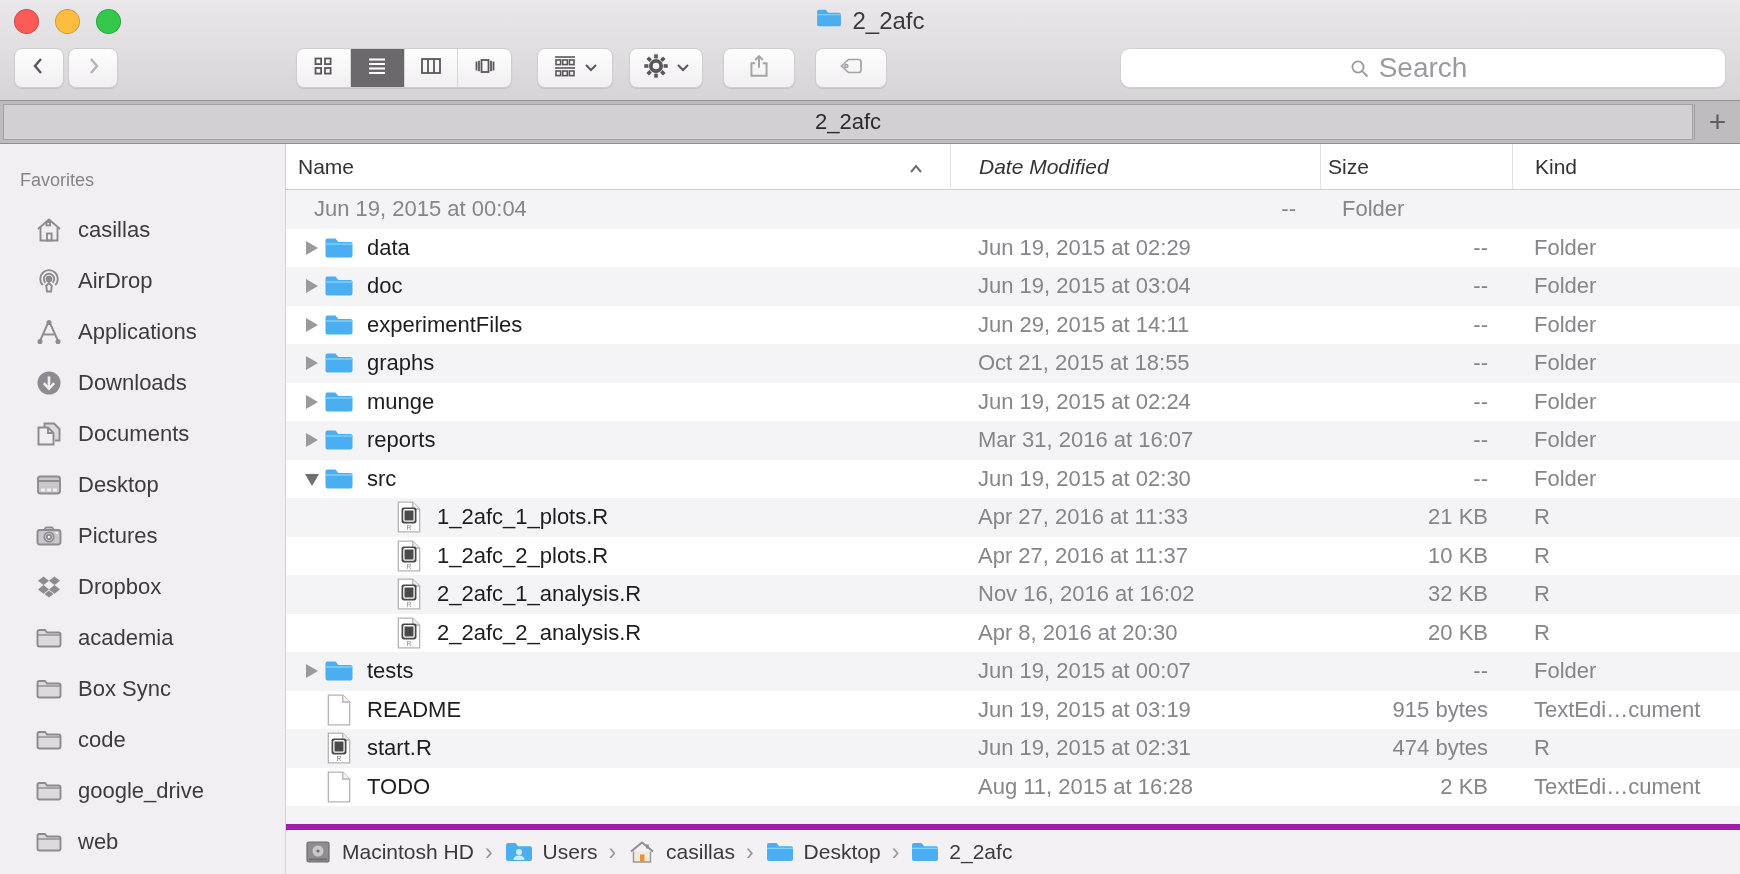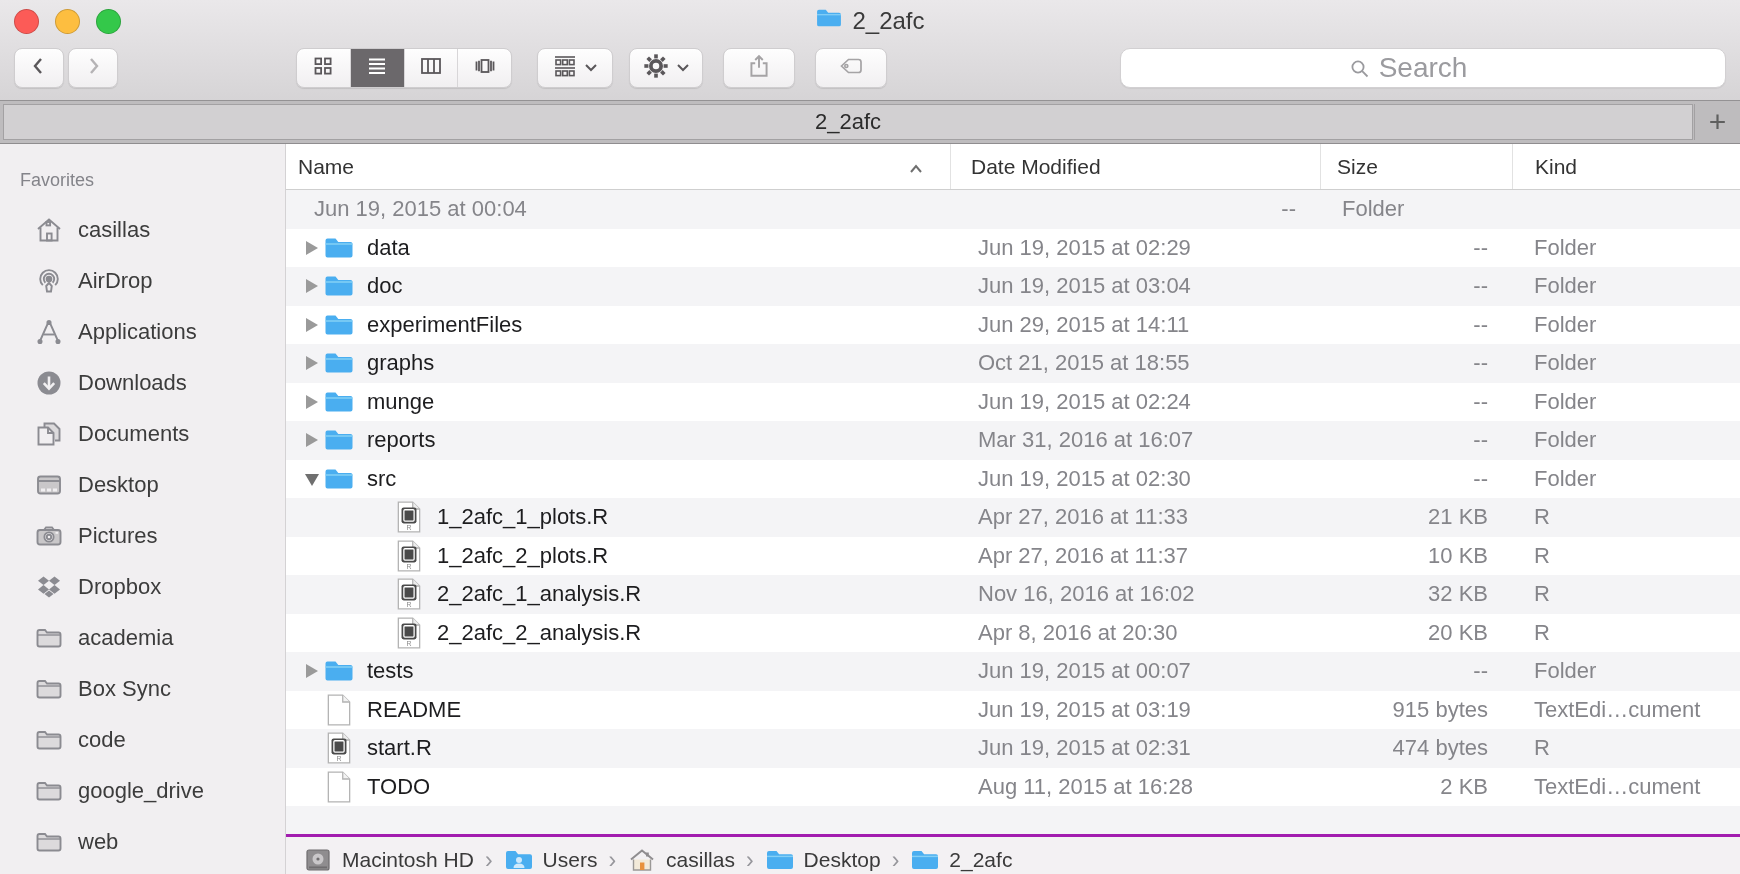--- a/index.html
+++ b/index.html
@@ -57,42 +57,42 @@
   .sb-icon { width:32px; height:32px; display:flex; align-items:center; justify-content:center; flex:none; }
   .sb-label { margin-left:13px; font-size:22px; color:#3c3c3c; white-space:nowrap; }
 
   .content { flex:1; position:relative; background:#fff; overflow:hidden; }
   .lheader { height:46px; display:grid; grid-template-columns:664px 370px 192px 1fr;
              border-bottom:1px solid #cfcfcf; font-size:21px; color:#333; }
   .hcell { display:flex; align-items:center; height:100%; }
   .hcell.bl { border-left:1px solid #e2e2e2; }
   .h-name { padding-left:12px; }
   .h-sort { margin-left:auto; margin-right:26px; }
-  .h-date { padding-left:20px; }
-  .h-size { padding-left:16px; }
+  .h-date { padding-left:28px;font-style:italic; }
+  .h-size { padding-left:7px; }
   .h-kind { padding-left:22px; }
 
   .rows {}
   .row { height:38.5px; display:grid; grid-template-columns:664px 370px 192px 1fr; align-items:center; }
   .row.even { background:#f4f4f6; }
   .cell-name { display:flex; align-items:center; overflow:hidden; white-space:nowrap; }
   .indent { flex:none; }
   .tri { width:20px; flex:none; display:flex; align-items:center; justify-content:center; }
   .tri-c { width:0; height:0; border-left:12px solid #9a9a9a; border-top:7px solid transparent; border-bottom:7px solid transparent; }
   .tri-e { width:0; height:0; border-top:12px solid #6f6f6f; border-left:7px solid transparent; border-right:7px solid transparent; margin-top:3px; }
   .ficon { width:34px; height:34px; flex:none; display:flex; align-items:center; justify-content:center; }
   .fname { margin-left:11px; font-size:22px; color:#1d1d1f; }
   .cell-date { padding-left:28px; font-size:22px; color:#85858a; }
   .cell-size { text-align:right; padding-right:24px; font-size:22px; color:#85858a; }
   .cell-kind { padding-left:22px; font-size:22px; color:#85858a; white-space:nowrap; overflow:hidden; }
   .stripe-extra { height:38.5px; background:#f4f4f6; }
 
   
-  .pathbar { position:absolute; left:0; right:0; bottom:0; height:40px; background:#f3f1f3;
-             border-top:3px solid #a21caf; display:flex; align-items:flex-end; padding-left:17px; }
+  .pathbar { position:absolute; left:0; right:0; bottom:0; height:50px; background:#f3f1f3;
+             border-top:6px solid #a21caf; display:flex; align-items:center; padding-left:17px; }
   .pb-item { display:flex; align-items:center; gap:9px; }
   .pb-icon { width:30px; height:28px; display:flex; align-items:center; justify-content:center; }
   .pb-label { font-size:21px; color:#3a3a3a; }
   .pb-sep { font-size:23px; color:#97979c; margin:0 11px; }
 </style>
 </head>
 <body>
 
 <div class="window">
 

